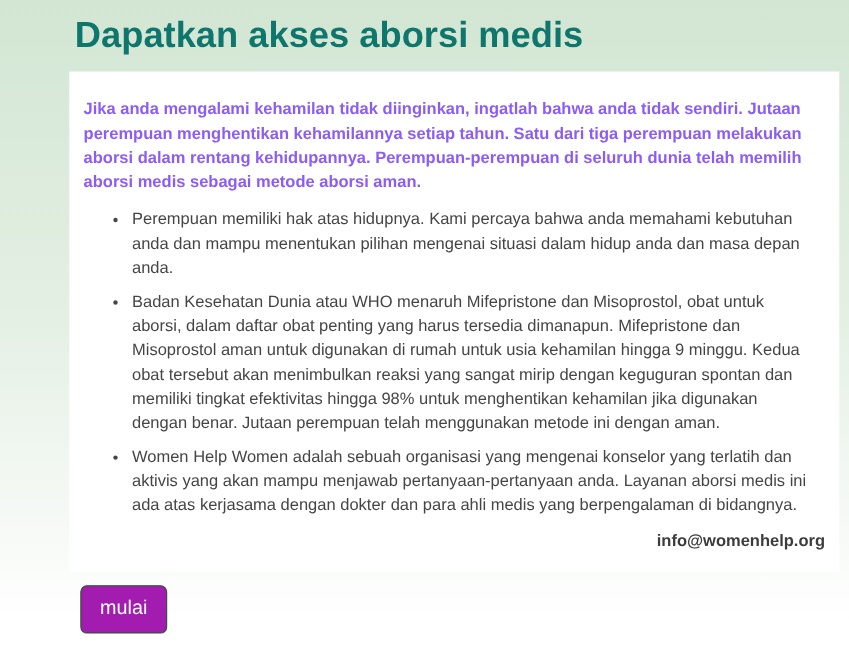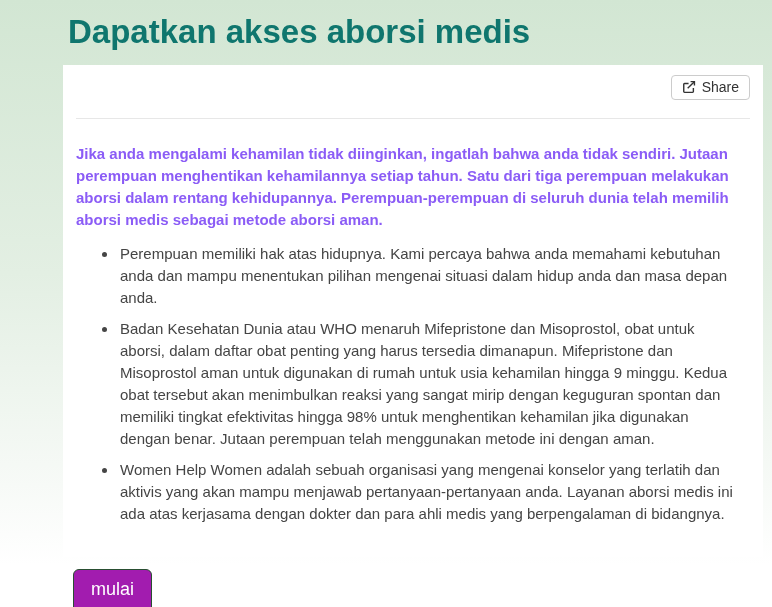--- a/index.html
+++ b/index.html
@@ -89,41 +89,30 @@
   }
 </style>
 </head>
 <body>
 
 
 
 <h1 class="page-title">Dapatkan akses aborsi medis</h1>
 
 <div class="card">
-  <div class="card-header">
-    <button class="share-btn">
-      <span>
-        <svg width="14" height="14" viewBox="0 0 16 16" fill="none" stroke="#333333" stroke-width="1.6">
-          <path d="M13 9 V13.2 a0.9 0.9 0 0 1 -0.9 0.9 H2.9 A0.9 0.9 0 0 1 2 13.2 V4.9 A0.9 0.9 0 0 1 2.9 4 H7.5"></path>
-          <path d="M6.5 9.5 L13.8 2.2"></path>
-          <path d="M9.8 1.8 H14.2 V6.2"></path>
-        </svg>
-      </span>
-      <span>Share</span>
-    </button>
-  </div>
 
   <div class="card-body">
     <p class="intro">Jika anda mengalami kehamilan tidak diinginkan, ingatlah bahwa anda tidak sendiri. Jutaan perempuan menghentikan kehamilannya setiap tahun. Satu dari tiga perempuan melakukan aborsi dalam rentang kehidupannya. Perempuan-perempuan di seluruh dunia telah memilih aborsi medis sebagai metode aborsi aman.</p>
 
     <ul class="points">
       <li>Perempuan memiliki hak atas hidupnya. Kami percaya bahwa anda memahami kebutuhan anda dan mampu menentukan pilihan mengenai situasi dalam hidup anda dan masa depan anda.</li>
       <li>Badan Kesehatan Dunia atau WHO menaruh Mifepristone dan Misoprostol, obat untuk aborsi, dalam daftar obat penting yang harus tersedia dimanapun. Mifepristone dan Misoprostol aman untuk digunakan di rumah untuk usia kehamilan hingga 9 minggu. Kedua obat tersebut akan menimbulkan reaksi yang sangat mirip dengan keguguran spontan dan memiliki tingkat efektivitas hingga 98% untuk menghentikan kehamilan jika digunakan dengan benar. Jutaan perempuan telah menggunakan metode ini dengan aman.</li>
       <li>Women Help Women adalah sebuah organisasi yang mengenai konselor yang terlatih dan aktivis yang akan mampu menjawab pertanyaan-pertanyaan anda. Layanan aborsi medis ini ada atas kerjasama dengan dokter dan para ahli medis yang berpengalaman di bidangnya.</li>
     </ul>
 
+    <div class="email">info@womenhelp.org</div>
   </div>
 </div>
 
 <button class="start-btn">mulai</button>
 
 
 
 
 </body></html>

